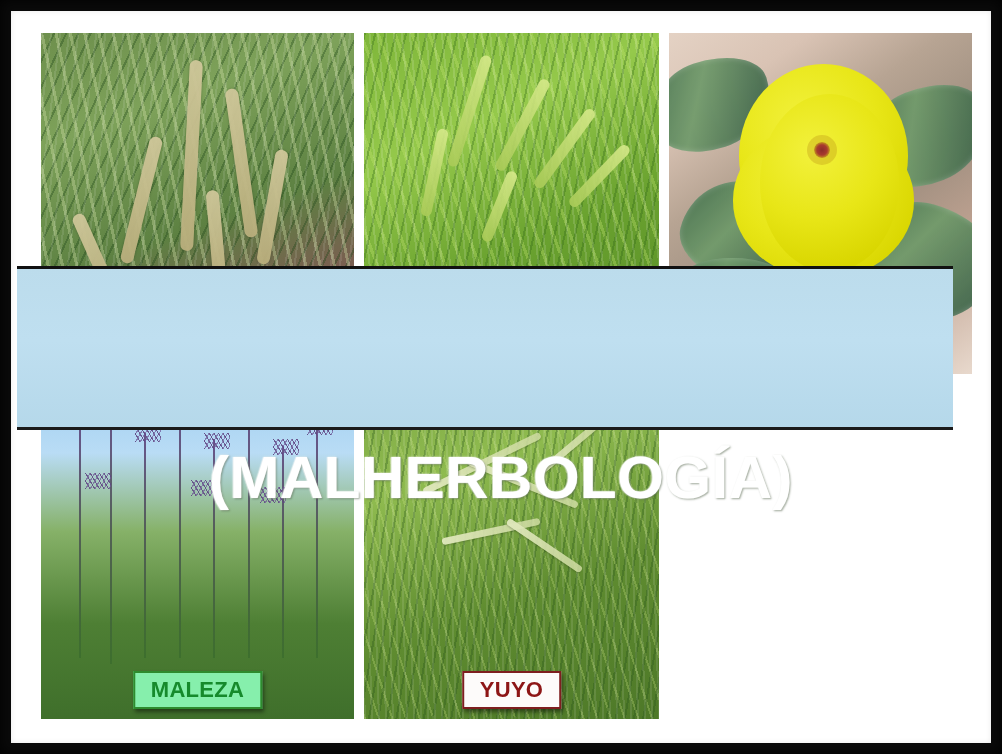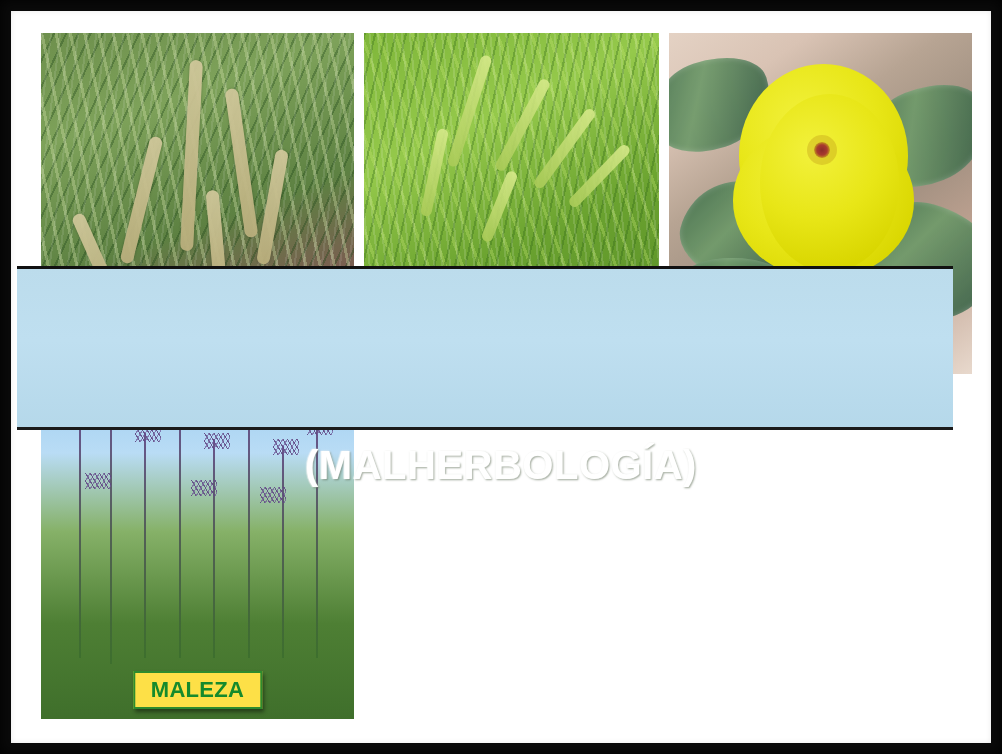--- a/index.html
+++ b/index.html
@@ -71,21 +71,21 @@
     font-weight: bold;
     font-size: 22px;
     letter-spacing: 0.3px;
     white-space: nowrap;
     box-shadow: 2px 3px 4px rgba(0,0,0,0.45);
     line-height: 1.05;
   }
   .chip-monte        { border-color: #d2862c; color: #c8721b; background:#fffdf5; }
   .chip-indeseable   { border-color: #1e4f7a; color: #1f6cb0; background:#fdfdfd; }
   .chip-malahierba   { border-color: #1e4f7a; color: #1b6aad; background:#fbfbfb; }
-  .chip-maleza       { border-color: #2e8b2e; color: #168a2c; background:#fde047; }
+  .chip-maleza       { border-color: #2e8b2e; color: #168a2c; background:#86efac; }
   .chip-yuyo         { border-color: #7e1f1f; color: #8d1616; background:#fdfbfa; }
   .chip-arvense      { border-color: #2a8f9e; color: #2a6b85; background:#fbfdfd; }
 
   
   .title-band {
     position: absolute;
     left: 6px;
     top: 255px;
     width: 936px;
     height: 158px;
@@ -162,21 +162,21 @@
     top: 432px;
     width: 100%;
     text-align: center;
     z-index: 8;
     pointer-events: none;
   }
   .subtitle {
     display: inline-block;
     font-family: "Liberation Sans", sans-serif;
     font-weight: bold;
-    font-size: 40px;
+    font-size: 60px;
     letter-spacing: 0.5px;
     color: #ffffff;
     text-shadow:
       0 0 2px rgba(255,255,255,0.9),
       1px 1px 2px rgba(40,60,30,0.55),
       -1px 0 1px rgba(255,255,255,0.6);
   }
 
   
 
@@ -358,20 +358,30 @@
           <div class="umbel" style="left:63%;top:10%;"></div>
           <div class="umbel" style="left:74%;top:18%;"></div>
           <div class="umbel" style="left:85%;top:12%;"></div>
           <div class="umbel" style="left:14%;top:28%;"></div>
           <div class="umbel" style="left:48%;top:30%;"></div>
           <div class="umbel" style="left:70%;top:32%;"></div>
         </div>
         <div class="caption-chip chip-maleza">MALEZA</div>
       </div>
 
+      <div class="photo-cell">
+        <div class="layer ph-yuyo soft">
+          <div class="pale-blade" style="left:18%;top:24%;width:44%;transform:rotate(-26deg);"></div>
+          <div class="pale-blade" style="left:34%;top:30%;width:40%;transform:rotate(22deg);"></div>
+          <div class="pale-blade" style="left:26%;top:44%;width:34%;transform:rotate(-12deg);"></div>
+          <div class="pale-blade" style="left:46%;top:48%;width:30%;transform:rotate(34deg);"></div>
+          <div class="pale-blade" style="left:56%;top:20%;width:26%;transform:rotate(-40deg);"></div>
+        </div>
+        <div class="caption-chip chip-yuyo">YUYO</div>
+      </div>
 
 
     </div>
 
     <div class="title-band"></div>
 
 
     <div class="subtitle-wrap">
       <span class="subtitle">(MALHERBOLOGÍA)</span>
     </div>

